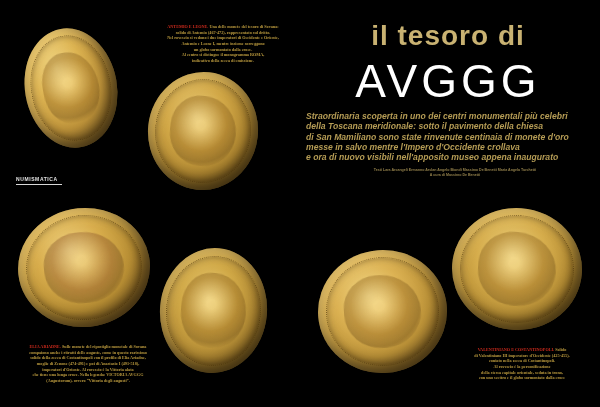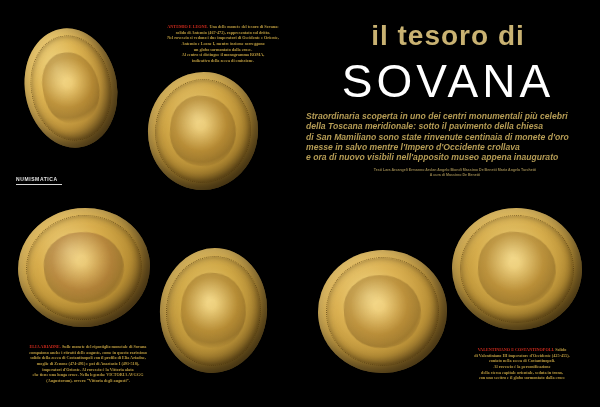--- a/index.html
+++ b/index.html
@@ -114,21 +114,21 @@
 Nel rovescio si vedono i due imperatori di Occidente e Oriente,
 Antemio e Leone I, mentre insieme sorreggono
 un globo sormontato dalla croce.
 Al centro si distingue il monogramma ROMA,
 indicativo della zecca di emissione.</span>
   </div>
 
   <div class="section-tab">NUMISMATICA</div>
 
   <div class="title-kicker">il tesoro di</div>
-  <div class="title-main">SOVANA</div>
+  <div class="title-main">AVGGG</div>
 
   <div class="standfirst">Straordinaria scoperta in uno dei centri monumentali più celebri
 della Toscana meridionale: sotto il pavimento della chiesa
 di San Mamiliano sono state rinvenute centinaia di monete d'oro
 messe in salvo mentre l'Impero d'Occidente crollava
 e ora di nuovo visibili nell'apposito museo appena inaugurato</div>
 
   <div class="credits">
     <span class="ln">Testi Lara Arcangeli  Ermanno Arslan  Angelo Biondi  Massimo De Benetti  Maria Angela Turchetti</span>
     <span class="ln">A cura di Massimo De Benetti</span>

